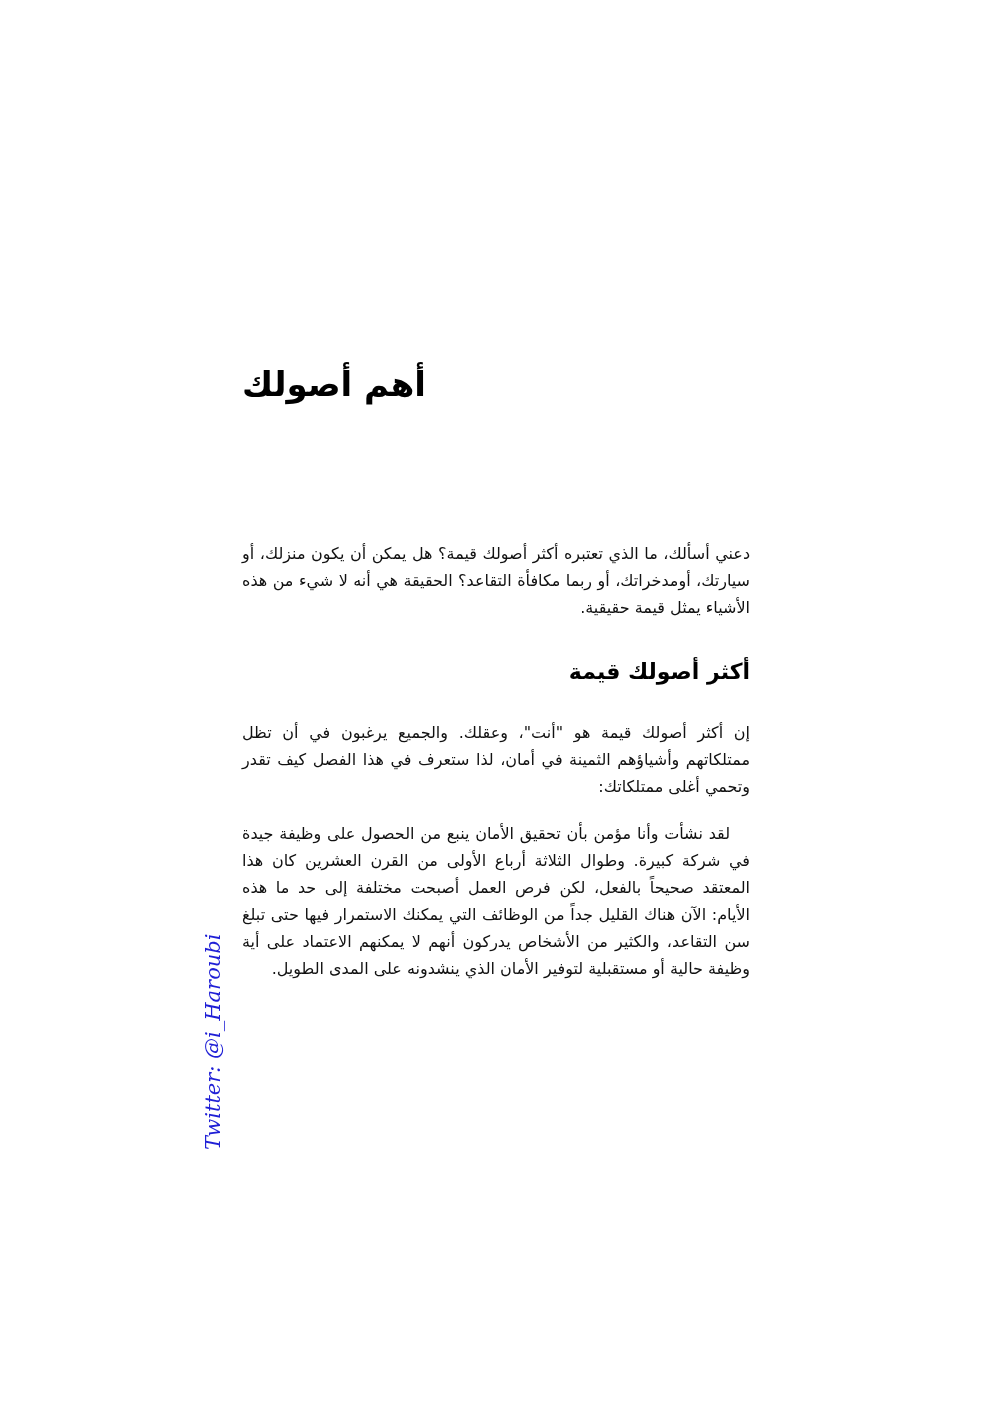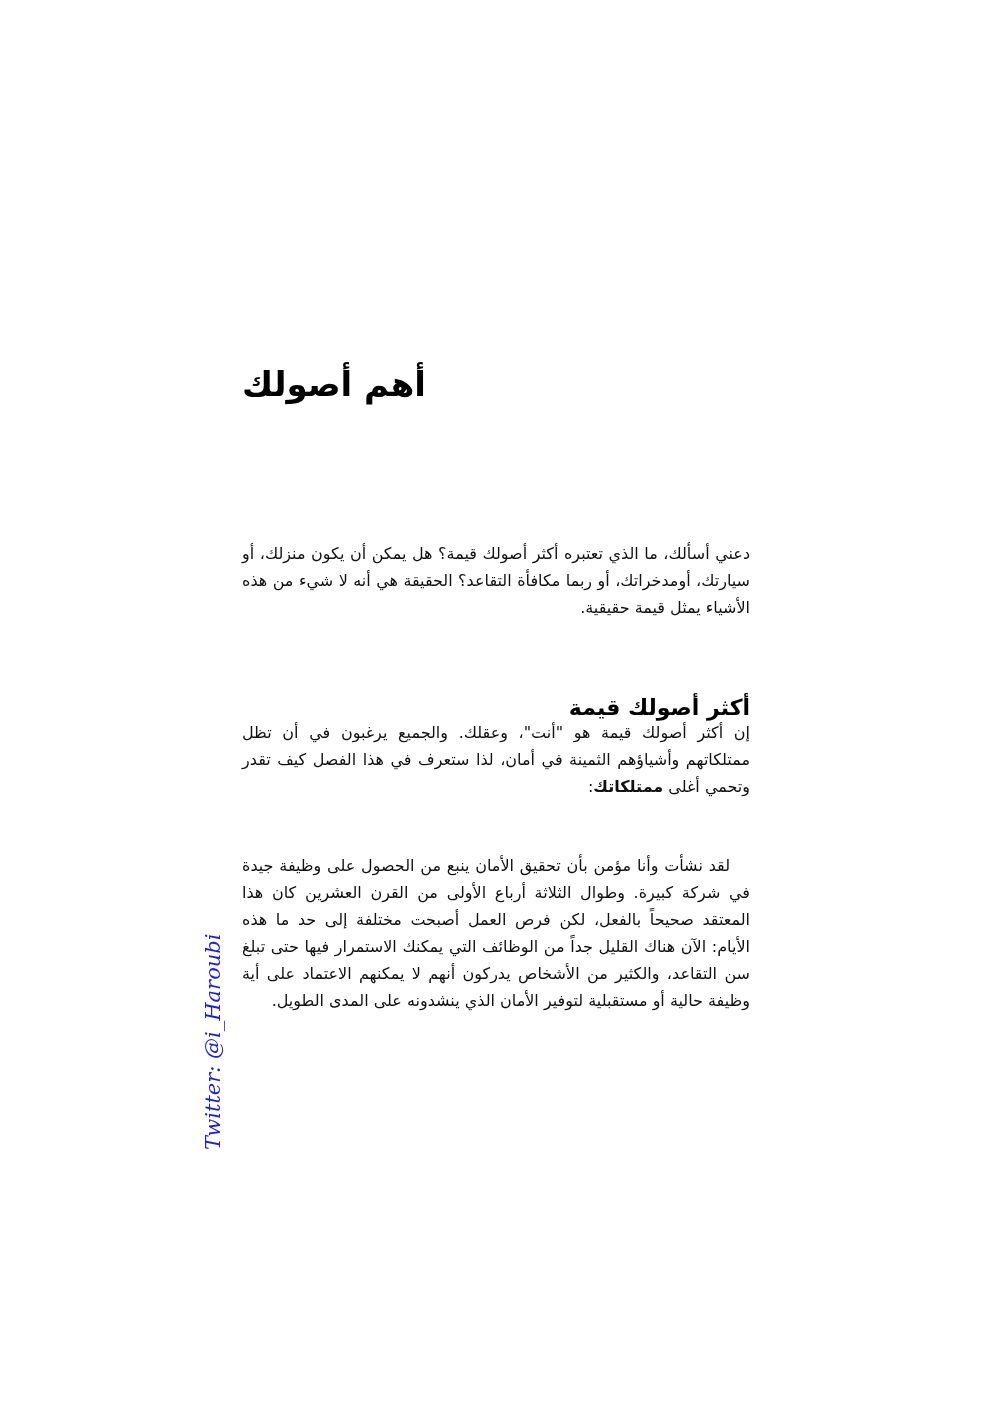--- a/index.html
+++ b/index.html
@@ -46,34 +46,34 @@
       font-family: "DejaVu Sans", sans-serif;
       font-size: 16px;
       line-height: 27px;
       color: #111;
       margin: 0;
     }
     .intro { top: 540px; }
     .section-heading {
       position: absolute;
       left: 500px;
-      top: 688px;
+      top: 652px;
       width: 250px;
       direction: rtl;
       text-align: right;
       font-family: "DejaVu Sans", sans-serif;
       font-weight: bold;
       font-size: 22px;
       line-height: 40px;
       color: #000;
       margin: 0;
     }
     .para1 { top: 719px; }
-    .para1 .bold-word { font-weight: bold; }
-    .para2 { top: 852px; text-indent: 20px; }
+    .para1 .bold-word { font-weight: normal; }
+    .para2 { top: 820px; text-indent: 20px; }
     .para3 { top: 1012px; text-indent: 20px; }
     .watermark {
       position: absolute;
       left: 200px;
       top: 1150px;
       transform-origin: 0 0;
       transform: rotate(-90deg);
       font-family: "DejaVu Serif", serif;
       font-style: italic;
       font-size: 21px;

